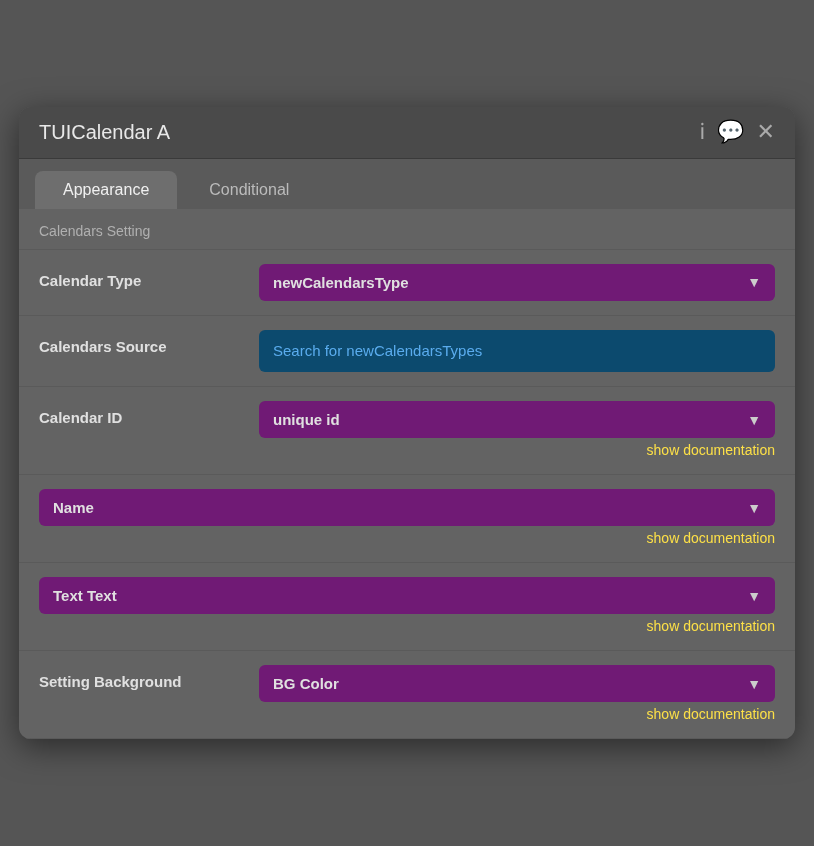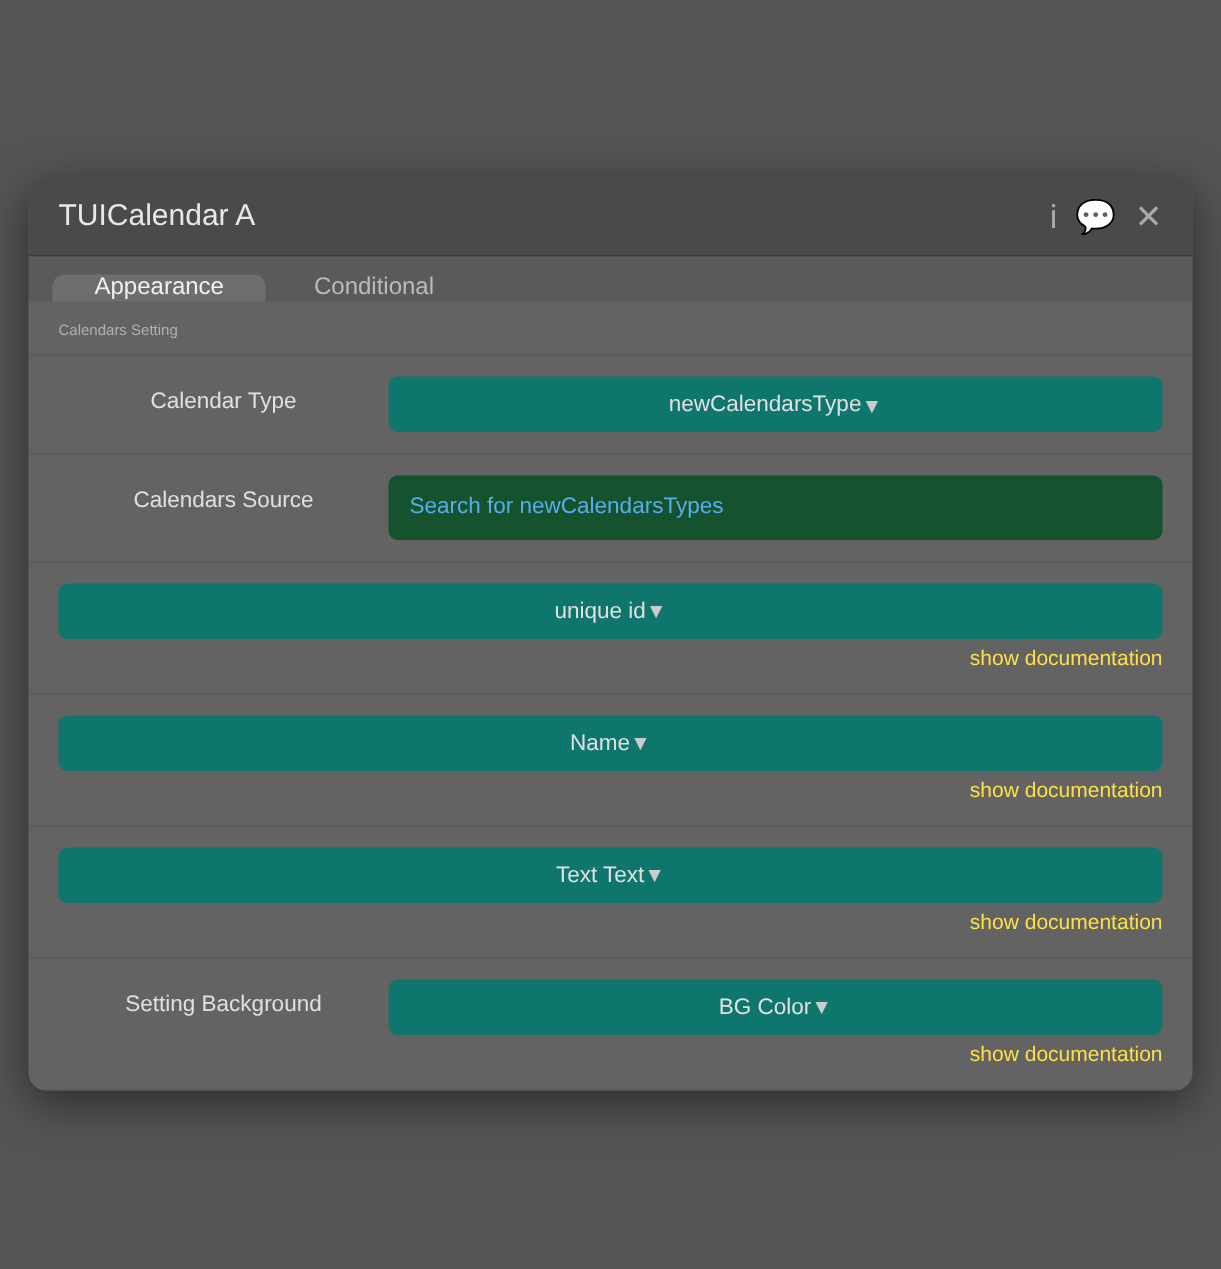--- a/index.html
+++ b/index.html
@@ -54,21 +54,21 @@
     }
 
     .tabs {
       display: flex;
       background: #5a5a5a;
       padding: 12px 16px 0;
       gap: 4px;
     }
 
     .tab {
-      padding: 0 28px;
+      padding: 10px 28px;
       border-radius: 8px 8px 0 0;
       cursor: pointer;
       font-size: 16px;
       color: #bbb;
       background: transparent;
       border: none;
       text-align: center;
     }
 
     .tab.active {
@@ -78,58 +78,58 @@
     }
 
     .content {
       background: #636363;
       padding: 0;
     }
 
     .section-header {
       padding: 14px 20px 10px;
       color: #b0b0b0;
-      font-size: 10px;
+      font-size: 14px;
       font-weight: 400;
       border-bottom: 1px solid #5a5a5a;
     }
 
     .field-row {
       display: flex;
       align-items: flex-start;
       padding: 14px 20px;
       border-bottom: 1px solid #5a5a5a;
     }
 
     .field-label {
       width: 220px;
       min-width: 220px;
       color: #e0e0e0;
       font-size: 15px;
       padding-top: 8px;
-      font-weight: 400;
-      text-align: center;
+      font-weight: 700;
     }
 
     .field-control {
       flex: 1;
     }
 
     .dropdown {
       width: 100%;
-      background: #0f766e;
+      background: #701a75;
       border: none;
       border-radius: 6px;
       padding: 10px 14px;
       color: #e0e0e0;
       font-size: 15px;
       display: flex;
       align-items: center;
-      justify-content: center;
-      cursor: pointer;
+      justify-content: space-between;
+      cursor: pointer;
+      font-weight: bold;
     }
 
     .dropdown-arrow {
       color: #ccc;
       font-size: 14px;
     }
 
     .show-doc {
       text-align: right;
       padding: 4px 0 2px;
@@ -140,21 +140,21 @@
 
     .source-link {
       color: #5aacee;
       font-size: 15px;
       line-height: 1.5;
       cursor: pointer;
       padding: 6px 0;
     }
 
     .calendars-source-box {
-      background: #14532d;
+      background: #0c4a6e;
       border-radius: 6px;
       padding: 10px 14px;
     }
   </style>
 </head>
 <body>
 
 <div class="window">
   <div class="title-bar">
     <span class="title-text">TUICalendar A</span>
@@ -186,20 +186,21 @@
     <div class="field-row">
       <div class="field-label">Calendars Source</div>
       <div class="field-control">
         <div class="calendars-source-box">
           <span class="source-link">Search for newCalendarsTypes</span>
         </div>
       </div>
     </div>
 
     <div class="field-row">
+      <div class="field-label">Calendar ID</div>
       <div class="field-control">
         <div class="dropdown">
           <span>unique id</span>
           <span class="dropdown-arrow">▼</span>
         </div>
         <div class="show-doc">show documentation</div>
       </div>
     </div>
 
     <div class="field-row">

